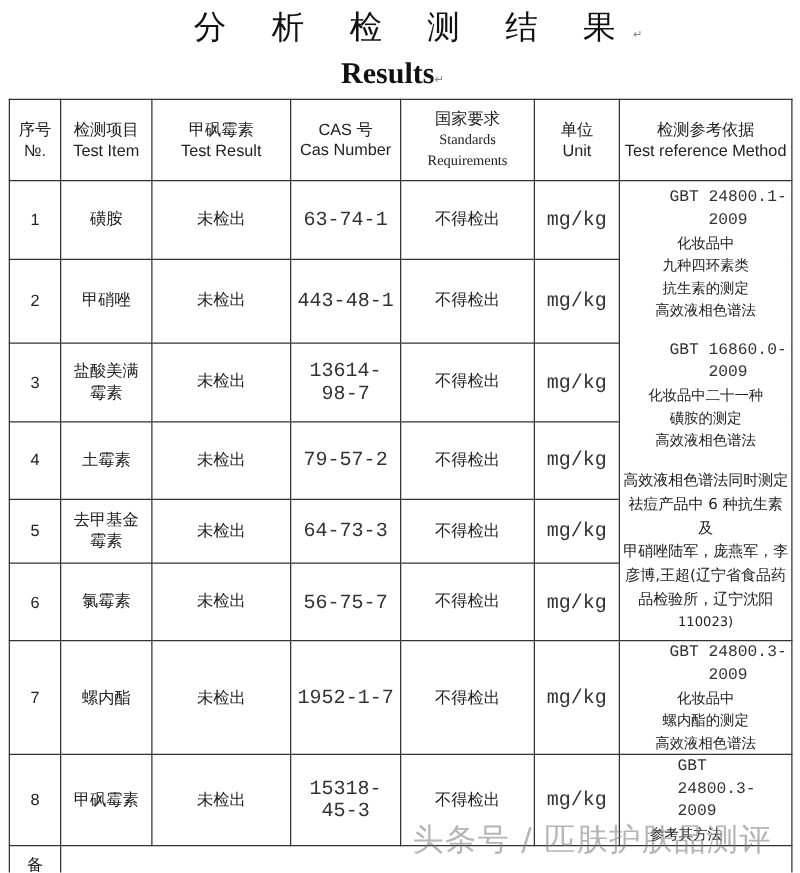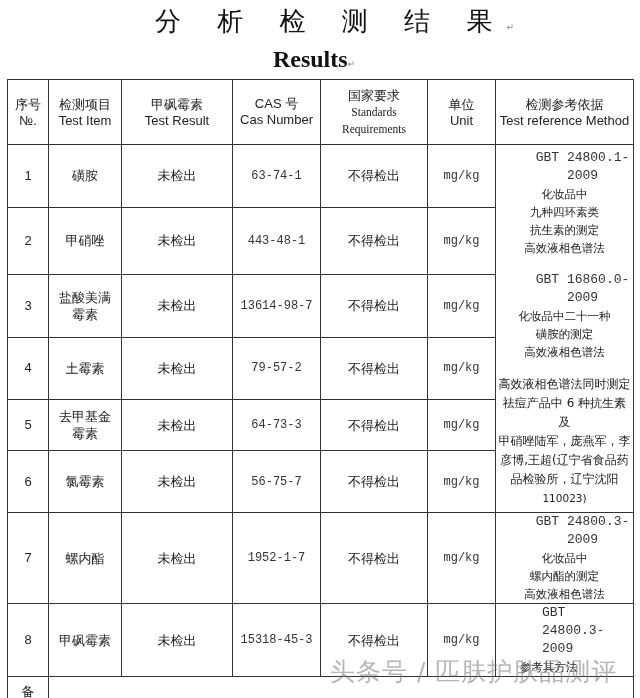--- a/index.html
+++ b/index.html
@@ -21,21 +21,21 @@
       position: absolute; top: 79px; left: 7px; width: 626px;
       border-collapse: collapse; table-layout: fixed; padding-left: 46px;
     }
     table.results td, table.results th {
       border: 1.5px solid #333; text-align: center; vertical-align: middle;
       font-weight: normal; padding: 0 2px;
     }
     .cn { font-family: "DejaVu Sans", sans-serif; font-size: 13px; line-height: 17px; color: #222; }
     .en { font-family: Liberation Sans, sans-serif; font-size: 13px; line-height: 16px; color: #222; }
     .en-sm { font-family: "Liberation Serif", serif; font-size: 11.5px; line-height: 17px; color: #222; }
-    .mono { font-family: "Liberation Mono", monospace; font-size: 12px; color: #333; }
+    .mono { font-family: "Liberation Mono", monospace; font-size: 16px; color: #333; }
     .ref { font-family: "DejaVu Sans", sans-serif; font-size: 11.5px; line-height: 18px; color: #222; }
     .ref .code { font-family: "Liberation Mono", monospace; font-size: 13px; color: #333; margin-left: 36px; }
     .ref-block { margin: 4px 0; }
     .ref-long { font-size: 12px; line-height: 19px; }
     .remarks-head { font-family: "Liberation Serif", serif; font-weight: bold; font-size: 13px; line-height: 16px; }
     .remarks-body { font-family: Liberation Mono, monospace; font-size: 12px; color: #222; }
     .watermark {
       position: absolute; left: 330px; top: 655px; font-family: "DejaVu Sans", sans-serif;
       font-size: 25px; color: rgba(120,120,120,0.55); letter-spacing: 1px; white-space: nowrap;
     }

